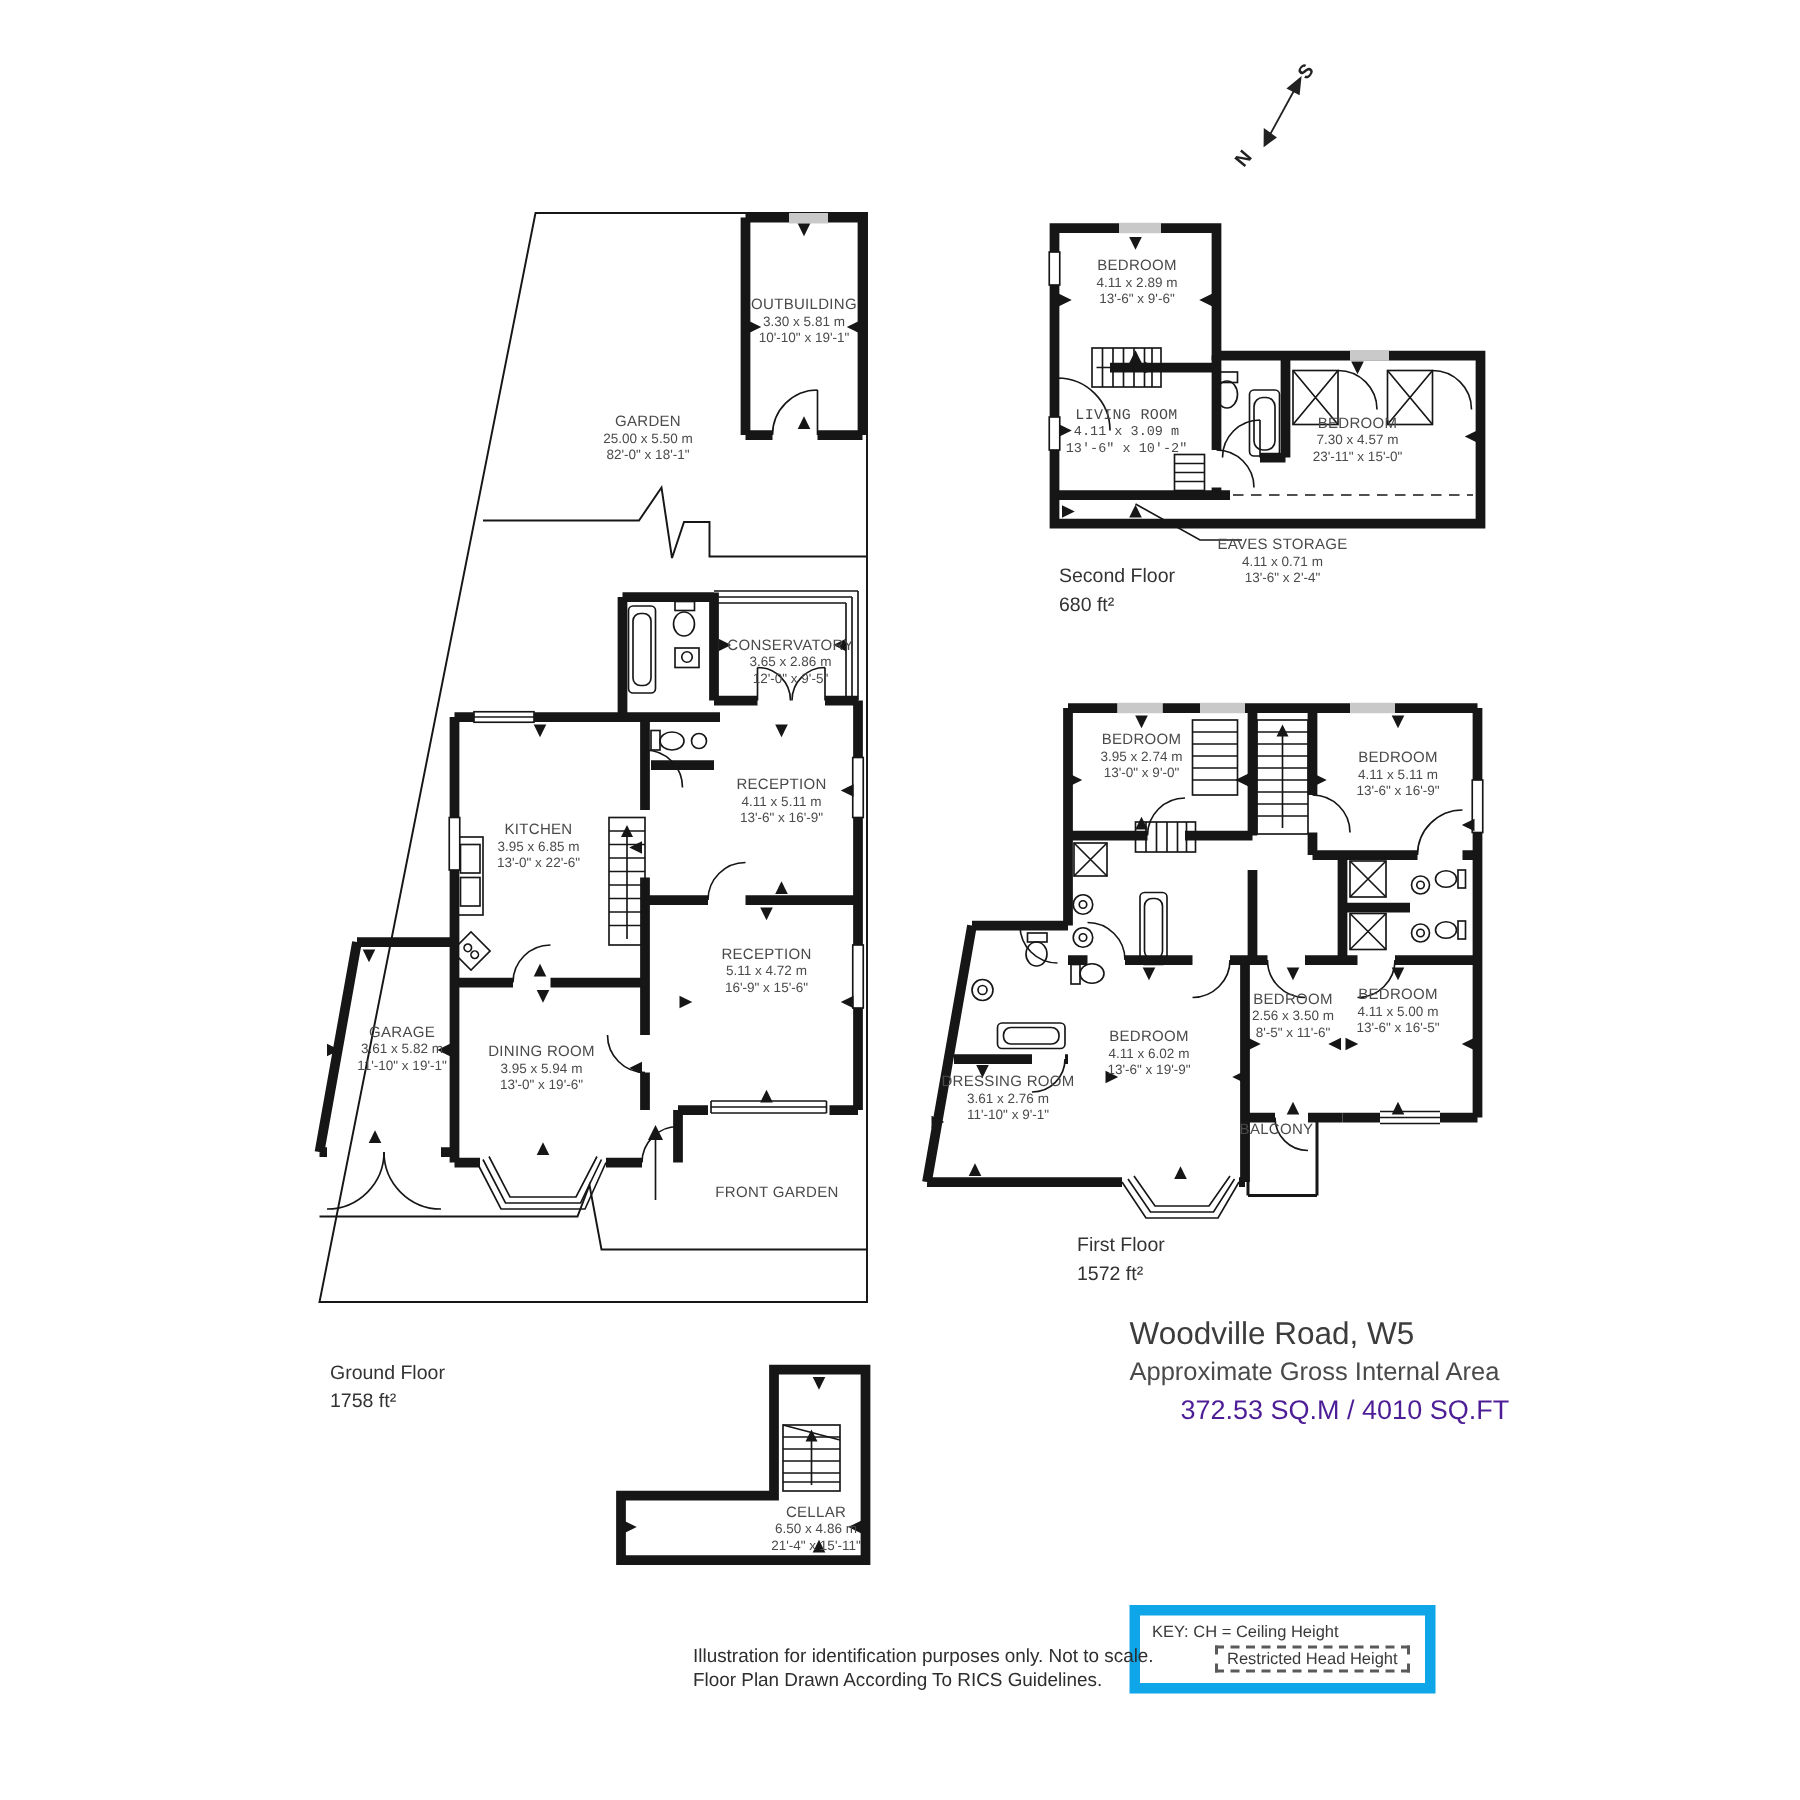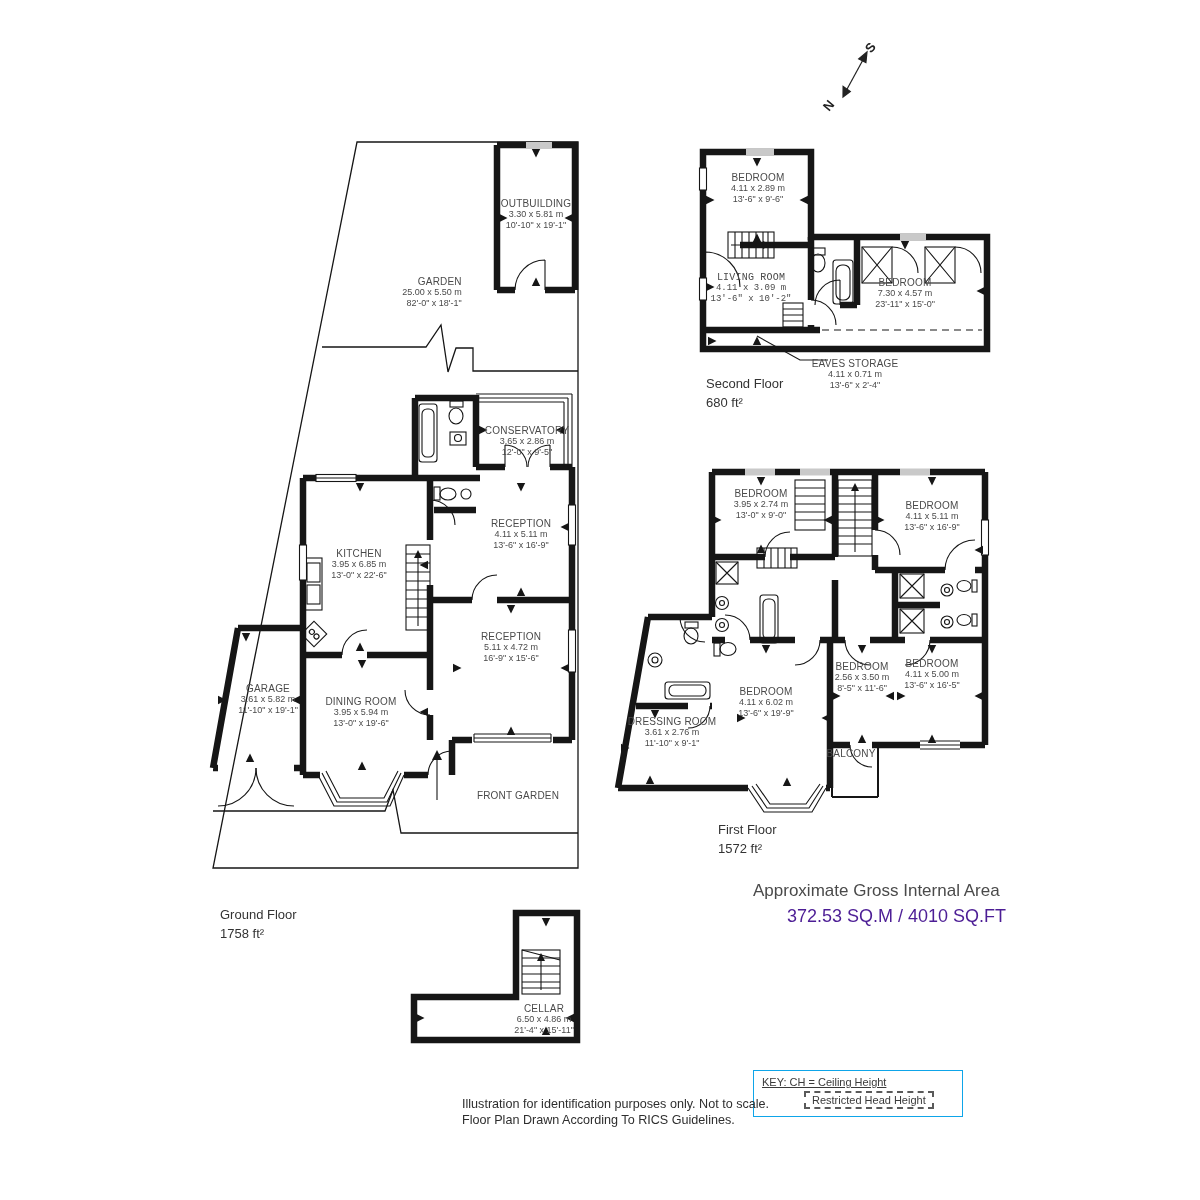--- a/index.html
+++ b/index.html
@@ -9,22 +9,22 @@
   .lbl{position:absolute;transform:translateX(-50%);text-align:center;color:#4a4a4a;
        font-size:9px;line-height:11px;white-space:nowrap;}
   .lbl .nm{font-size:10px;letter-spacing:.2px;}
   .floor-title{position:absolute;color:#333;font-size:13px;line-height:19px;}
   .compass-letter{position:absolute;color:#222;font-size:13px;font-weight:bold;}
   .tblock{position:absolute;left:753px;top:878px;width:270px;color:#3a3a3a;}
   .tblock h1{margin:0;font-size:21px;font-weight:normal;color:#3c3c3c;}
   .tblock .sub{font-size:17px;margin-top:3px;color:#4a4a4a;}
   .tblock .tot{font-size:18px;margin-top:5px;color:#4c1d95;margin-left:34px;}
   .tblock .sec{font-size:10.8px;line-height:12.2px;margin-top:8px;color:#414141;}
-  .keybox{position:absolute;left:753px;top:1070px;width:178px;border:1px solid #0ea5e9;
-          padding:5px 22px 7px 8px;font-size:11px;color:#3a3a3a;text-decoration:underline;}
+  .keybox{position:absolute;left:753px;top:1070px;width:178px;border:7px solid #0ea5e9;
+          padding:5px 4px 7px 8px;font-size:11px;color:#3a3a3a;}
   .rhh{display:inline-block;border:2px dashed #5a5a5a;padding:1px 6px;margin-left:42px;margin-top:3px;}
   .footer{position:absolute;left:462px;top:1096px;font-size:12.6px;line-height:16px;color:#2e2e2e;}
 </style>
 </head>
 <body>
 
 <div id="canvas">
 
 <svg width="1200" height="1200" viewBox="0 0 1200 1200">
   <defs>
@@ -357,21 +357,21 @@
 <div class="floor-title" style="left:706px;top:374px;">
   <div>Second Floor</div>
   <div>680 ft²</div>
 </div>
 
 <div class="lbl" style="left:536px;top:198px;">
   <div class="nm">OUTBUILDING</div>
   <div>3.30 x 5.81 m</div>
   <div>10'-10" x 19'-1"</div>
 </div>
-<div class="lbl" style="left:432px;top:276px;text-align:right;">
+<div class="lbl" style="left:432px;top:276px;">
   <div class="nm">GARDEN</div>
   <div>25.00 x 5.50 m</div>
   <div>82'-0" x 18'-1"</div>
 </div>
 <div class="lbl" style="left:527px;top:425px;">
   <div class="nm">CONSERVATORY</div>
   <div>3.65 x 2.86 m</div>
   <div>12'-0" x 9'-5"</div>
 </div>
 <div class="lbl" style="left:521px;top:518px;">
@@ -445,20 +445,21 @@
   <div>1572 ft²</div>
 </div>
 
 <div class="lbl" style="left:544px;top:1003px;">
   <div class="nm">CELLAR</div>
   <div>6.50 x 4.86 m</div>
   <div>21'-4" x 15'-11"</div>
 </div>
 
 <div class="tblock">
+  <h1>Woodville Road, W5</h1>
   <div class="sub">Approximate Gross Internal Area</div>
   <div class="tot">372.53 SQ.M / 4010 SQ.FT</div>
 </div>
 
 <div class="keybox">
   <div>KEY: CH = Ceiling Height</div>
   <span class="rhh">Restricted Head Height</span>
 </div>
 
 <div class="footer">

